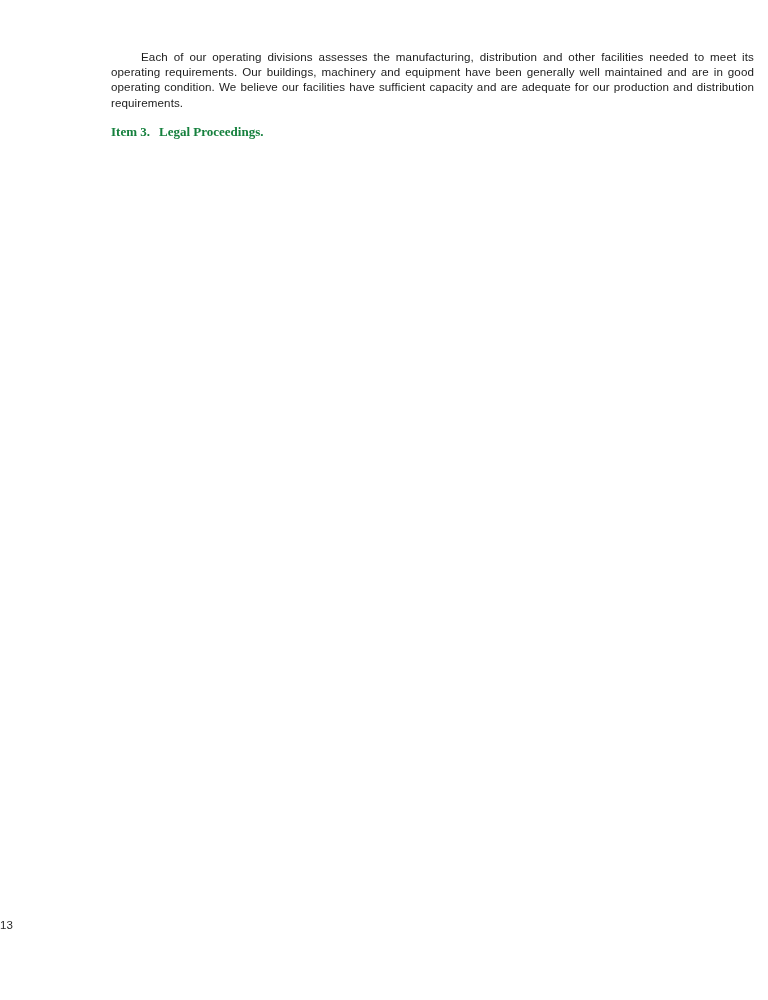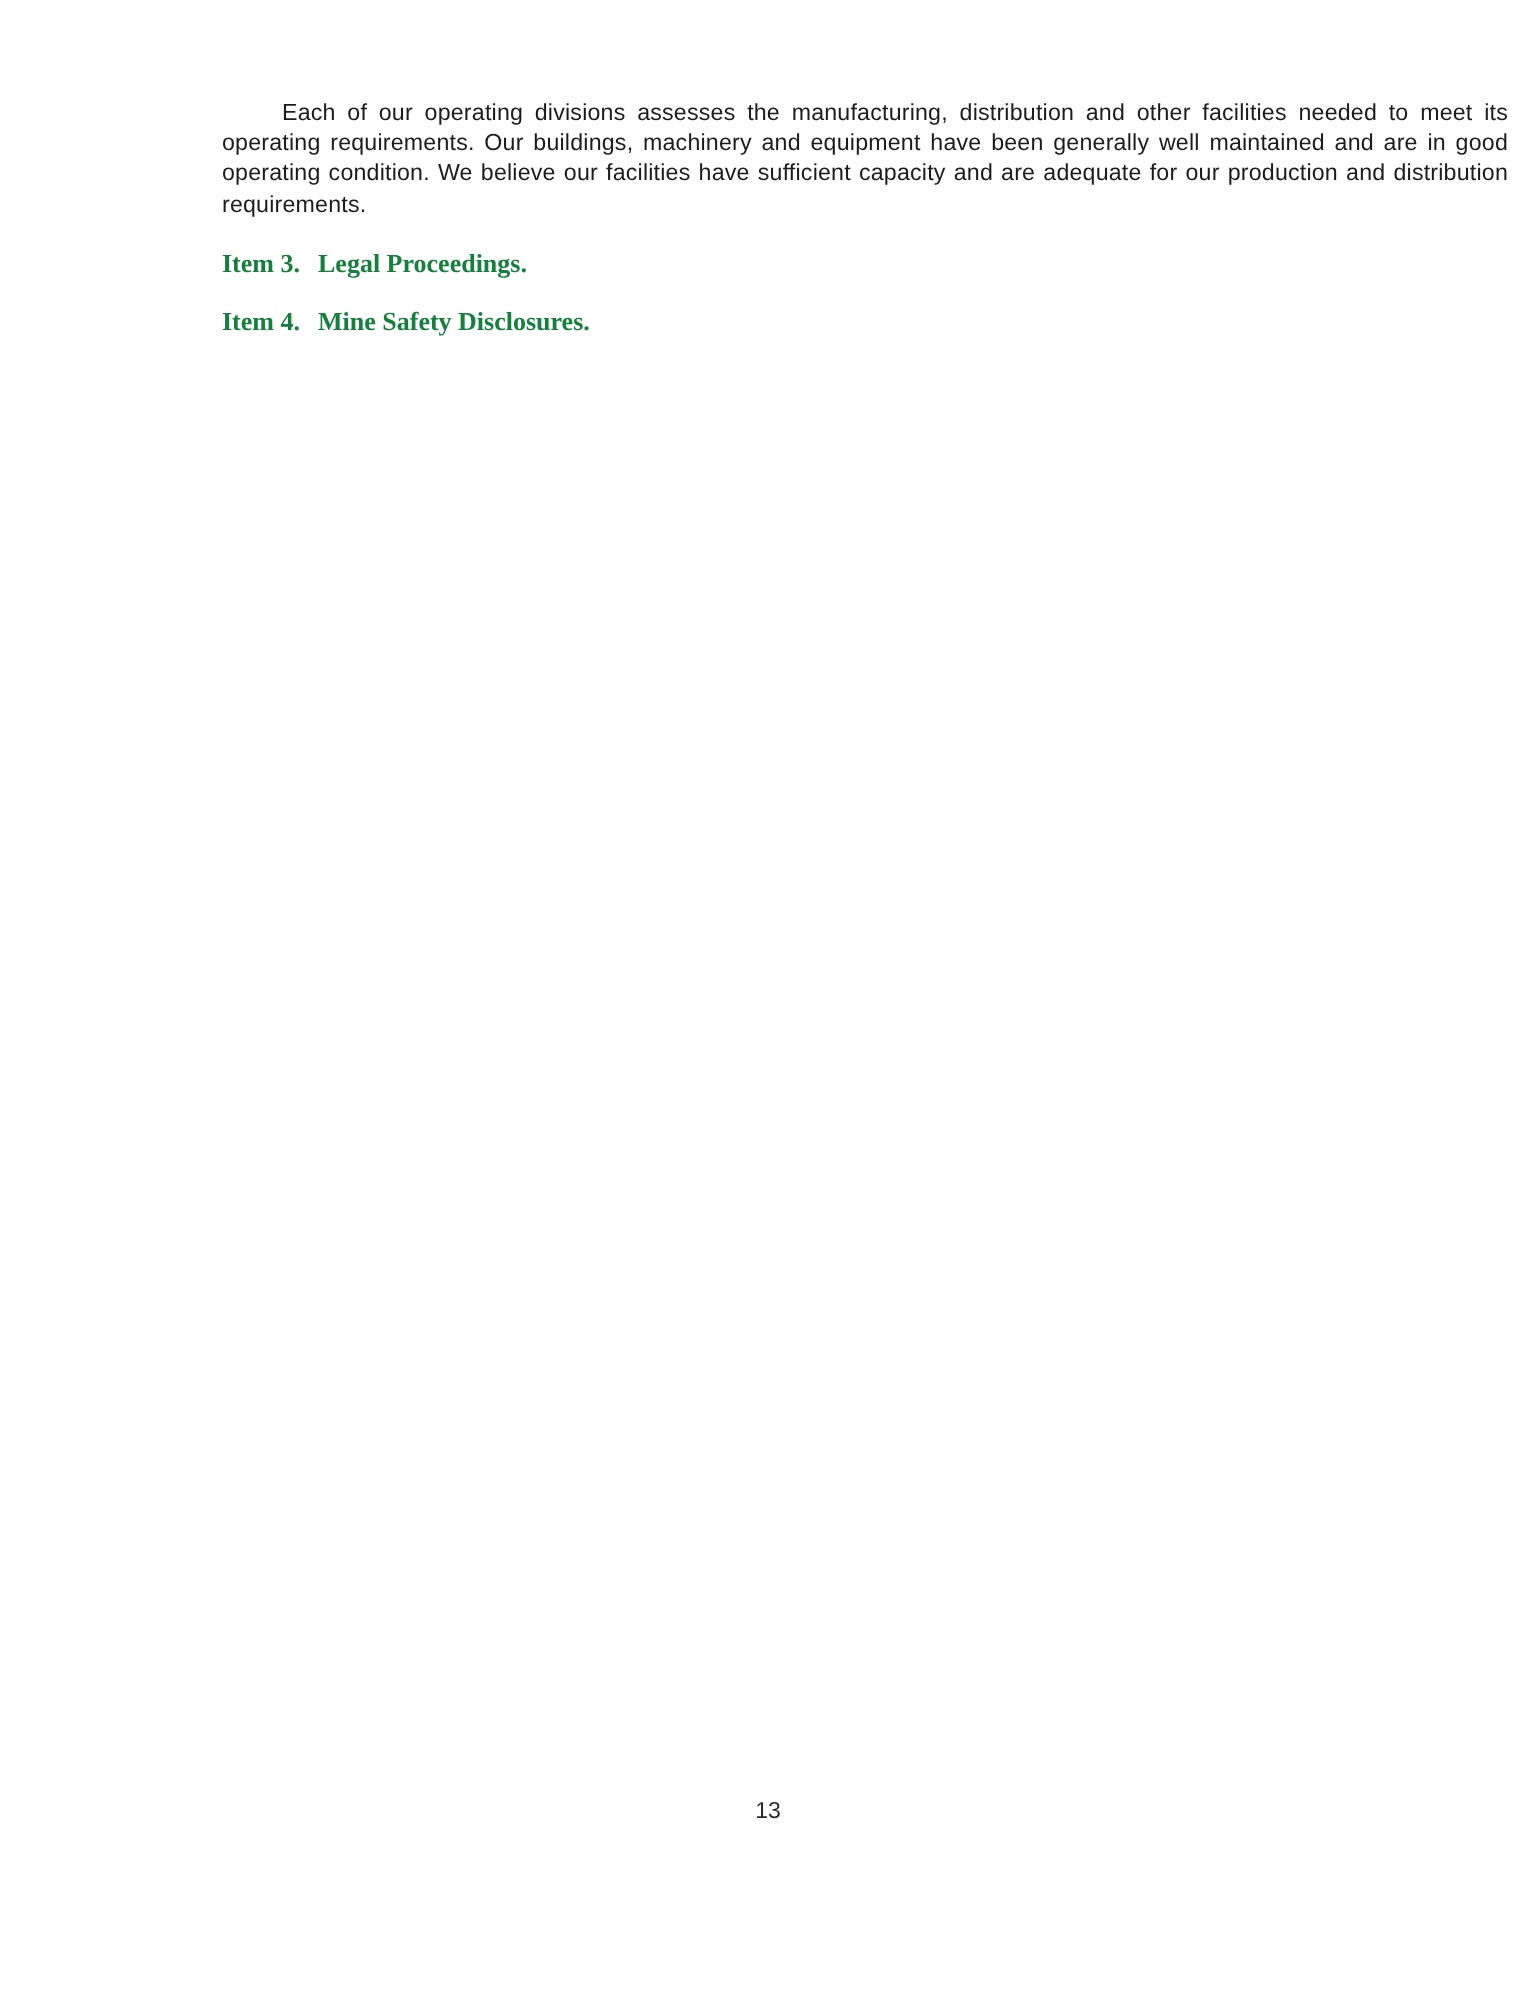--- a/index.html
+++ b/index.html
@@ -50,43 +50,39 @@
     margin-top: 9px;
   }
   .simple-line {
     margin: 9px 0 0 0;
     font-size: 11.6px;
     line-height: 15.2px;
     text-indent: 30px;
   }
   .page-footer {
     position: absolute;
-    top: 899px;
+    top: 918px;
     left: 0;
     width: 768px;
-    text-align: center;
     font-size: 11.5px;
     line-height: 14px;
     color: #2a2a2a;
   }
 </style>
 </head>
 <body>
 
 <div class="doc-page">
   <div class="doc-body">
 
     <p class="para">Each of our operating divisions assesses the manufacturing, distribution and other facilities needed to meet its operating requirements. Our buildings, machinery and equipment have been generally well maintained and are in good operating condition. We believe our facilities have sufficient capacity and are adequate for our production and distribution requirements.</p>
 
     <h2 class="item-heading">
       <span class="heading-label">Item 3.</span><span class="heading-title">Legal Proceedings.</span>
     </h2>
 
 
-    <h2 class="item-heading">
-      <span class="heading-label">Item 4.</span><span class="heading-title">Mine Safety Disclosures.</span>
-    </h2>
 
 
   </div>
 
   <div class="page-footer">13</div>
 </div>
 
 </body></html>

